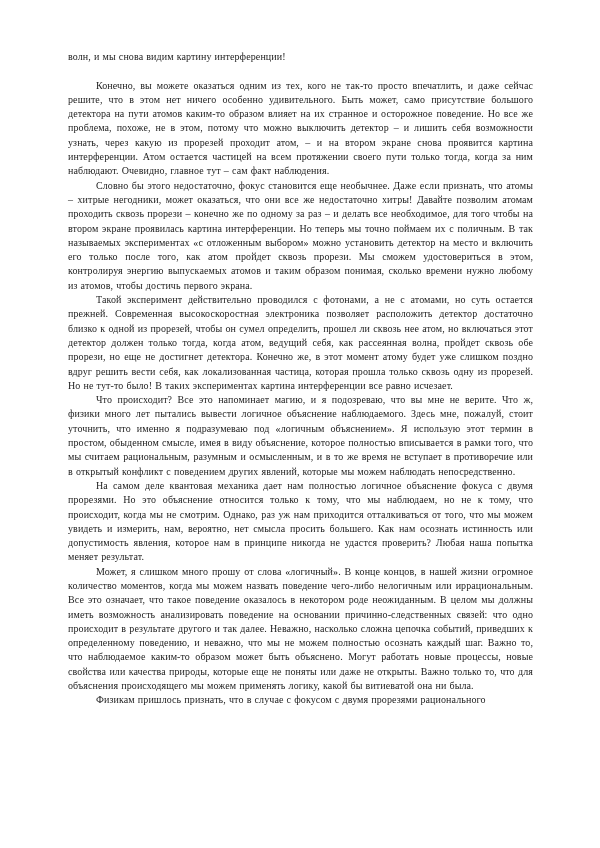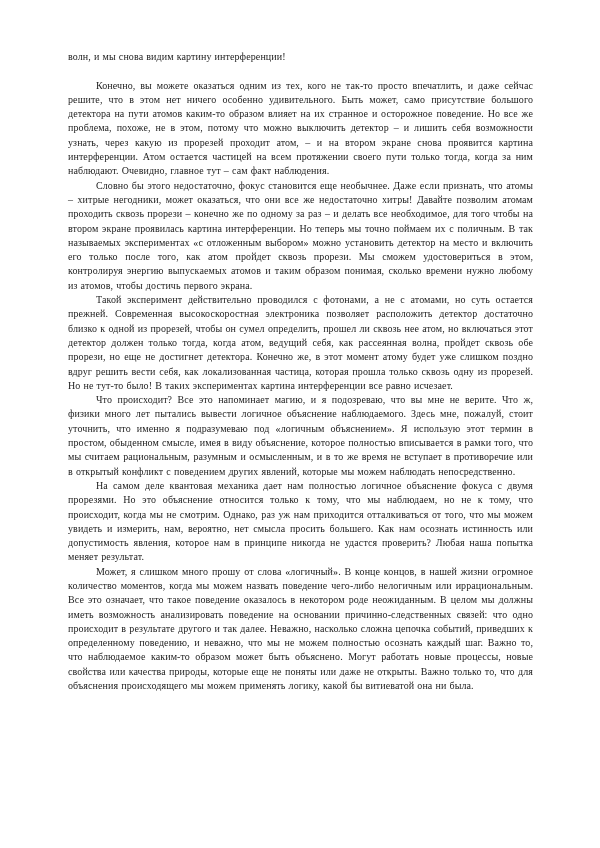--- a/index.html
+++ b/index.html
@@ -51,14 +51,15 @@
 
 <div class="page">
   <div class="text-column">
     <p class="continuation">волн, и мы снова видим картину интерференции!</p>
     <p>Конечно, вы можете оказаться одним из тех, кого не так-то просто впечатлить, и даже сейчас решите, что в этом нет ничего особенно удивительного. Быть может, само присутствие большого детектора на пути атомов каким-то образом влияет на их странное и осторожное поведение. Но все же проблема, похоже, не в этом, потому что можно выключить детектор – и лишить себя возможности узнать, через какую из прорезей проходит атом, – и на втором экране снова проявится картина интерференции. Атом остается частицей на всем протяжении своего пути только тогда, когда за ним наблюдают. Очевидно, главное тут – сам факт наблюдения.</p>
     <p>Словно бы этого недостаточно, фокус становится еще необычнее. Даже если признать, что атомы – хитрые негодники, может оказаться, что они все же недостаточно хитры! Давайте позволим атомам проходить сквозь прорези – конечно же по одному за раз – и делать все необходимое, для того чтобы на втором экране проявилась картина интерференции. Но теперь мы точно поймаем их с поличным. В так называемых экспериментах «с отложенным выбором» можно установить детектор на место и включить его только после того, как атом пройдет сквозь прорези. Мы сможем удостовериться в этом, контролируя энергию выпускаемых атомов и таким образом понимая, сколько времени нужно любому из атомов, чтобы достичь первого экрана.</p>
     <p>Такой эксперимент действительно проводился с фотонами, а не с атомами, но суть остается прежней. Современная высокоскоростная электроника позволяет расположить детектор достаточно близко к одной из прорезей, чтобы он сумел определить, прошел ли сквозь нее атом, но включаться этот детектор должен только тогда, когда атом, ведущий себя, как рассеянная волна, пройдет сквозь обе прорези, но еще не достигнет детектора. Конечно же, в этот момент атому будет уже слишком поздно вдруг решить вести себя, как локализованная частица, которая прошла только сквозь одну из прорезей. Но не тут-то было! В таких экспериментах картина интерференции все равно исчезает.</p>
     <p>Что происходит? Все это напоминает магию, и я подозреваю, что вы мне не верите. Что ж, физики много лет пытались вывести логичное объяснение наблюдаемого. Здесь мне, пожалуй, стоит уточнить, что именно я подразумеваю под «логичным объяснением». Я использую этот термин в простом, обыденном смысле, имея в виду объяснение, которое полностью вписывается в рамки того, что мы считаем рациональным, разумным и осмысленным, и в то же время не вступает в противоречие или в открытый конфликт с поведением других явлений, которые мы можем наблюдать непосредственно.</p>
     <p>На самом деле квантовая механика дает нам полностью логичное объяснение фокуса с двумя прорезями. Но это объяснение относится только к тому, что мы наблюдаем, но не к тому, что происходит, когда мы не смотрим. Однако, раз уж нам приходится отталкиваться от того, что мы можем увидеть и измерить, нам, вероятно, нет смысла просить большего. Как нам осознать истинность или допустимость явления, которое нам в принципе никогда не удастся проверить? Любая наша попытка меняет результат.</p>
     <p>Может, я слишком много прошу от слова «логичный». В конце концов, в нашей жизни огромное количество моментов, когда мы можем назвать поведение чего-либо нелогичным или иррациональным. Все это означает, что такое поведение оказалось в некотором роде неожиданным. В целом мы должны иметь возможность анализировать поведение на основании причинно-следственных связей: что одно происходит в результате другого и так далее. Неважно, насколько сложна цепочка событий, приведших к определенному поведению, и неважно, что мы не можем полностью осознать каждый шаг. Важно то, что наблюдаемое каким-то образом может быть объяснено. Могут работать новые процессы, новые свойства или качества природы, которые еще не поняты или даже не открыты. Важно только то, что для объяснения происходящего мы можем применять логику, какой бы витиеватой она ни была.</p>
+    <p>Физикам пришлось признать, что в случае с фокусом с двумя прорезями рационального</p>
   </div>
 </div>
 
 </body></html>

